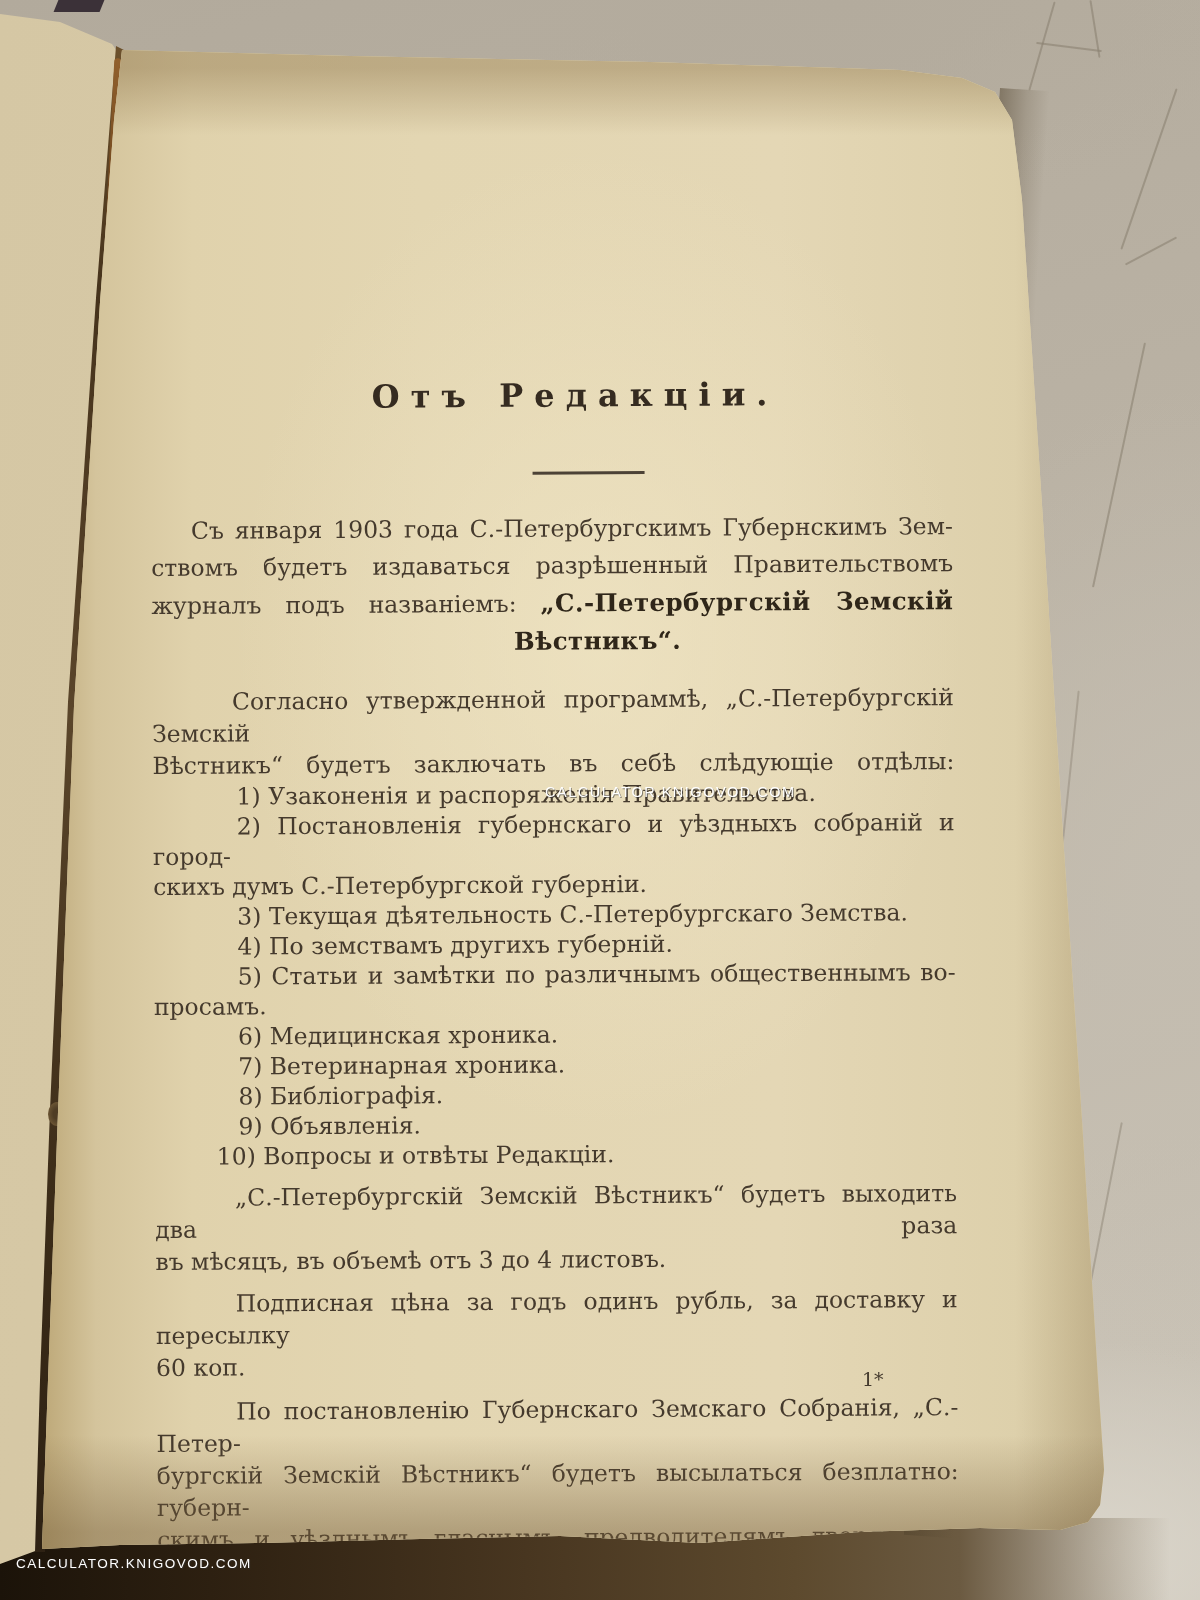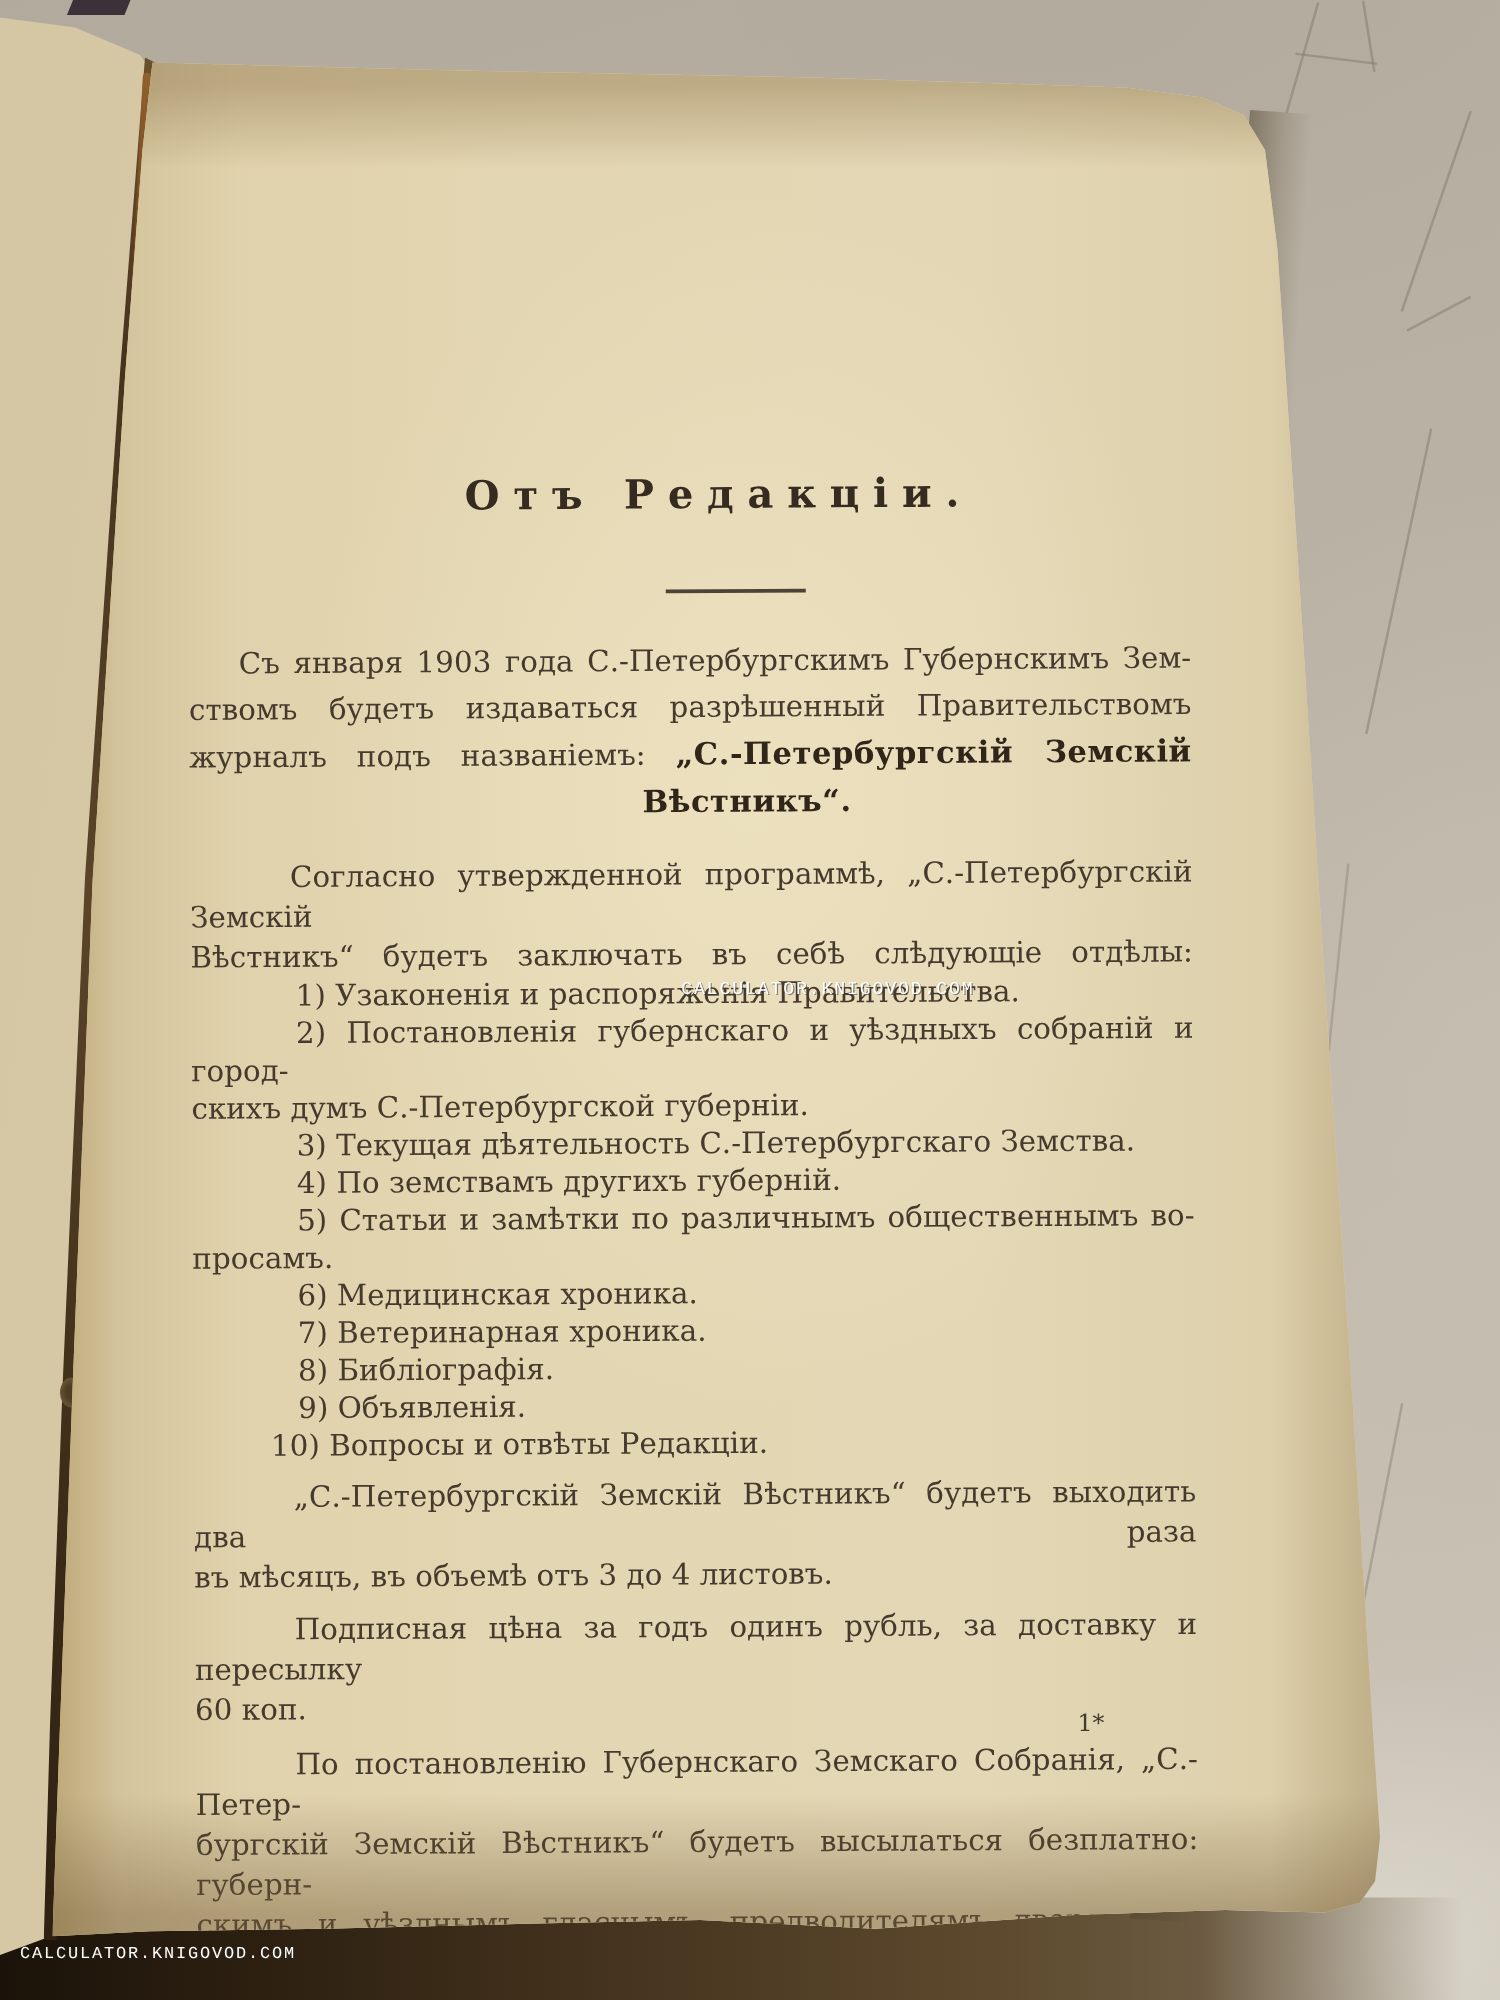--- a/index.html
+++ b/index.html
@@ -83,21 +83,21 @@
   .list{line-height:30px;}
   .p3{margin-top:10px;line-height:32px;}
   .p4{margin-top:10px;line-height:32px;}
   .p5{margin-top:12px;line-height:32px;}
   .bold-inline{font-weight:700;color:#2f2619;font-size:24.5px;letter-spacing:.4px;}
   .l4{position:relative;left:45px;}
   .signature{position:absolute;left:862px;top:1368px;z-index:2;font-size:19px;color:#443a2e;}
 
   
   .watermark{position:absolute;z-index:10;color:var(--watermark,#ffffff);
-    font-family:Liberation Mono, monospace;letter-spacing:1.5px;
+    font-family:Liberation Sans, sans-serif;letter-spacing:1.5px;
     text-shadow:1px 1px 0 rgba(50,50,50,.55);}
   .wm-center{left:545px;top:784px;font-size:14.5px;}
   .wm-bottom{left:16px;top:1556px;font-size:13.5px;}
 </style>
 </head>
 <body>
 
 <div class="scene">
   <div class="bg"></div>
   <div class="crack c1"></div>

